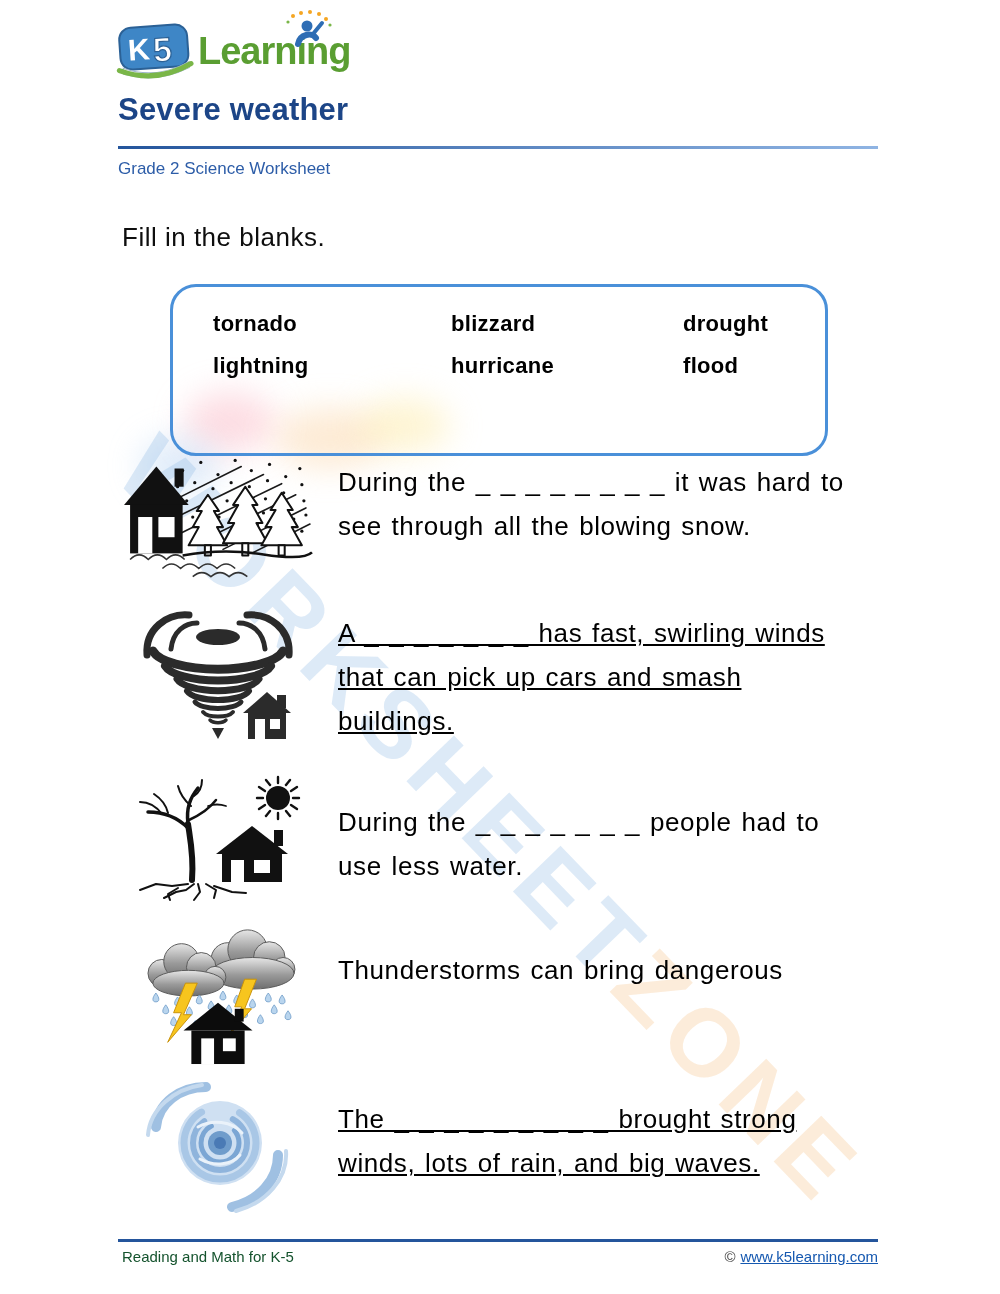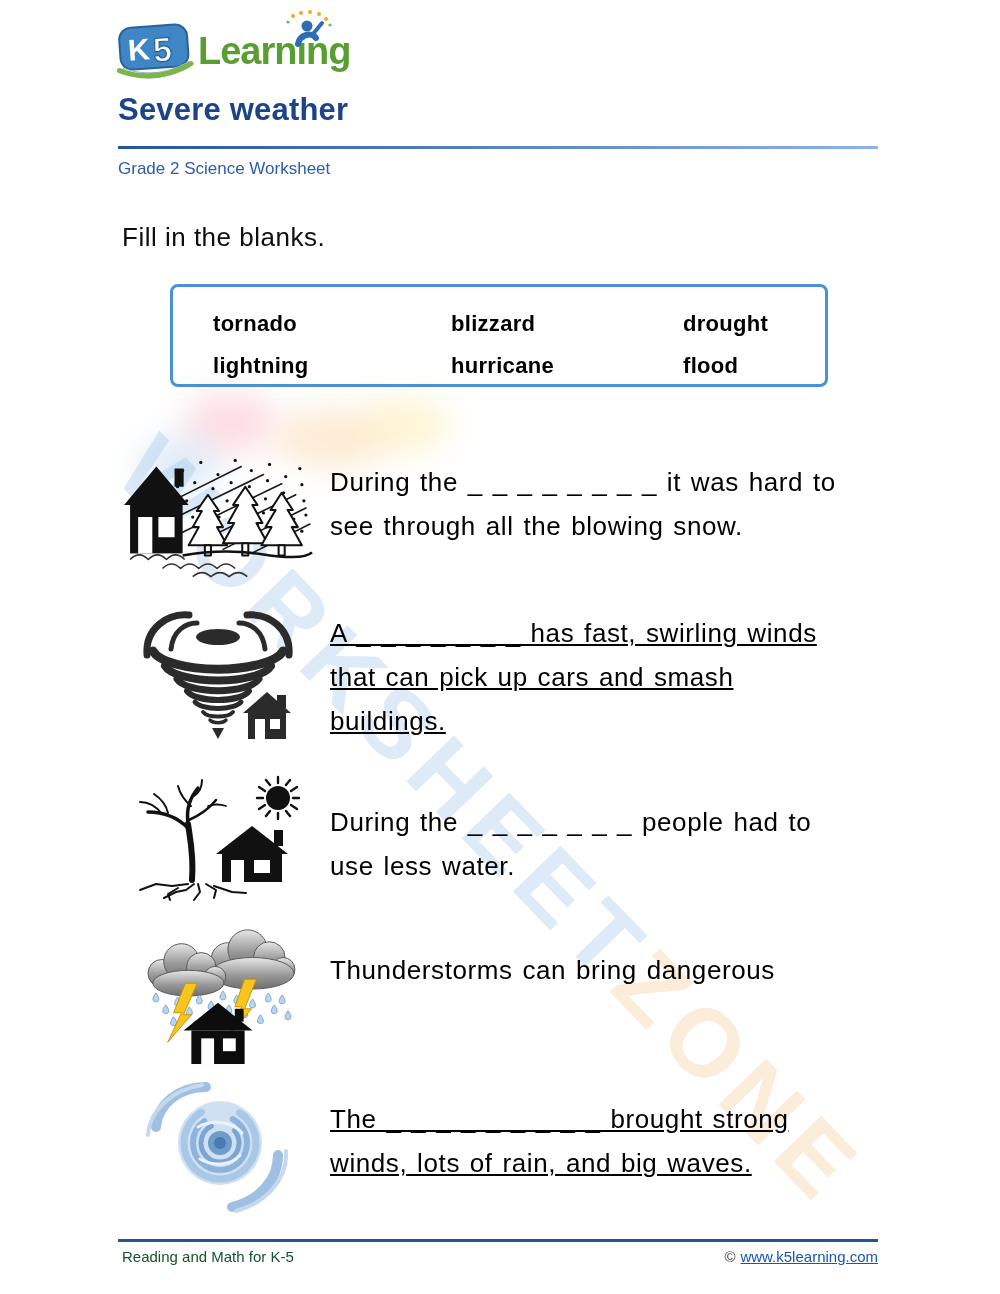--- a/index.html
+++ b/index.html
@@ -9,27 +9,27 @@
   }
   .abs{position:absolute;}
   
   .logo{left:110px;top:10px;width:250px;height:70px;}
   .page-title{left:118px;top:92px;font-size:31px;font-weight:bold;color:#1c4587;letter-spacing:0.2px;}
   .title-rule{left:118px;top:146px;width:760px;height:3px;background:linear-gradient(to right,#24559c,#8fb4e3);}
   .subtitle{left:118px;top:159px;font-size:17px;color:#2d5da8;}
   .instruction{left:122px;top:222px;font-size:26px;color:#0e0e0e;letter-spacing:0.5px;}
   
   .word-bank{
-    left:170px;top:284px;width:658px;height:103px;border:3px solid #4a90d9;border-radius:8px;
+    left:170px;top:284px;width:658px;height:172px;border:3px solid #4a90d9;border-radius:26px;
     box-sizing:border-box;display:grid;grid-template-columns:238px 232px auto;
     padding:24px 0 0 40px;row-gap:16px;align-content:start;background:transparent;z-index:2;
   }
   .word-bank span{font-size:22px;font-weight:bold;color:#000;letter-spacing:0.3px;}
   
-  .q-row{left:118px;display:flex;gap:12px;width:770px;z-index:2;}
+  .q-row{left:118px;display:flex;gap:20px;width:770px;z-index:2;}
   .q-icon{width:200px;flex:0 0 200px;display:flex;justify-content:center;align-items:flex-start;}
   .q-text{font-size:26px;color:#000;line-height:44px;letter-spacing:0.6px;word-spacing:2px;white-space:nowrap;}
   
   .watermark{
     left:175px;top:415px;transform:rotate(46deg);transform-origin:0 0;
     font-size:96px;font-weight:bold;letter-spacing:10px;white-space:nowrap;z-index:1;user-select:none;
   }
   .wm-blue{color:rgba(148,189,231,0.32);}
   .wm-orange{color:rgba(246,192,132,0.30);}
   .blob{position:absolute;border-radius:50%;filter:blur(16px);z-index:0;}

